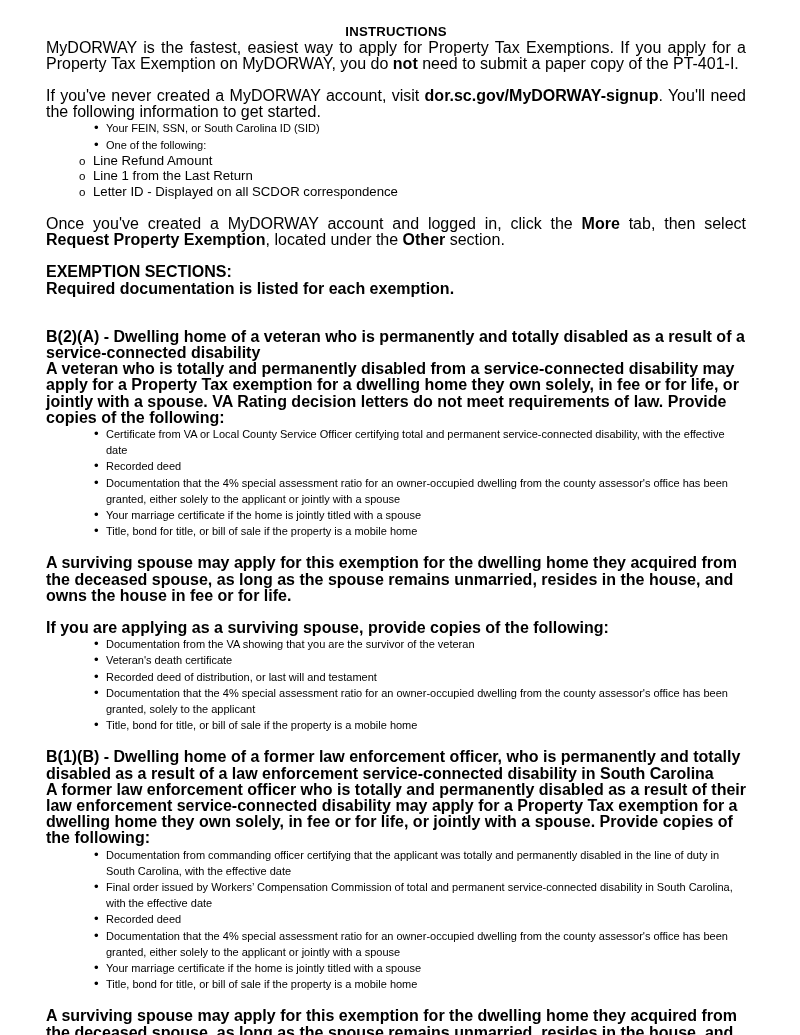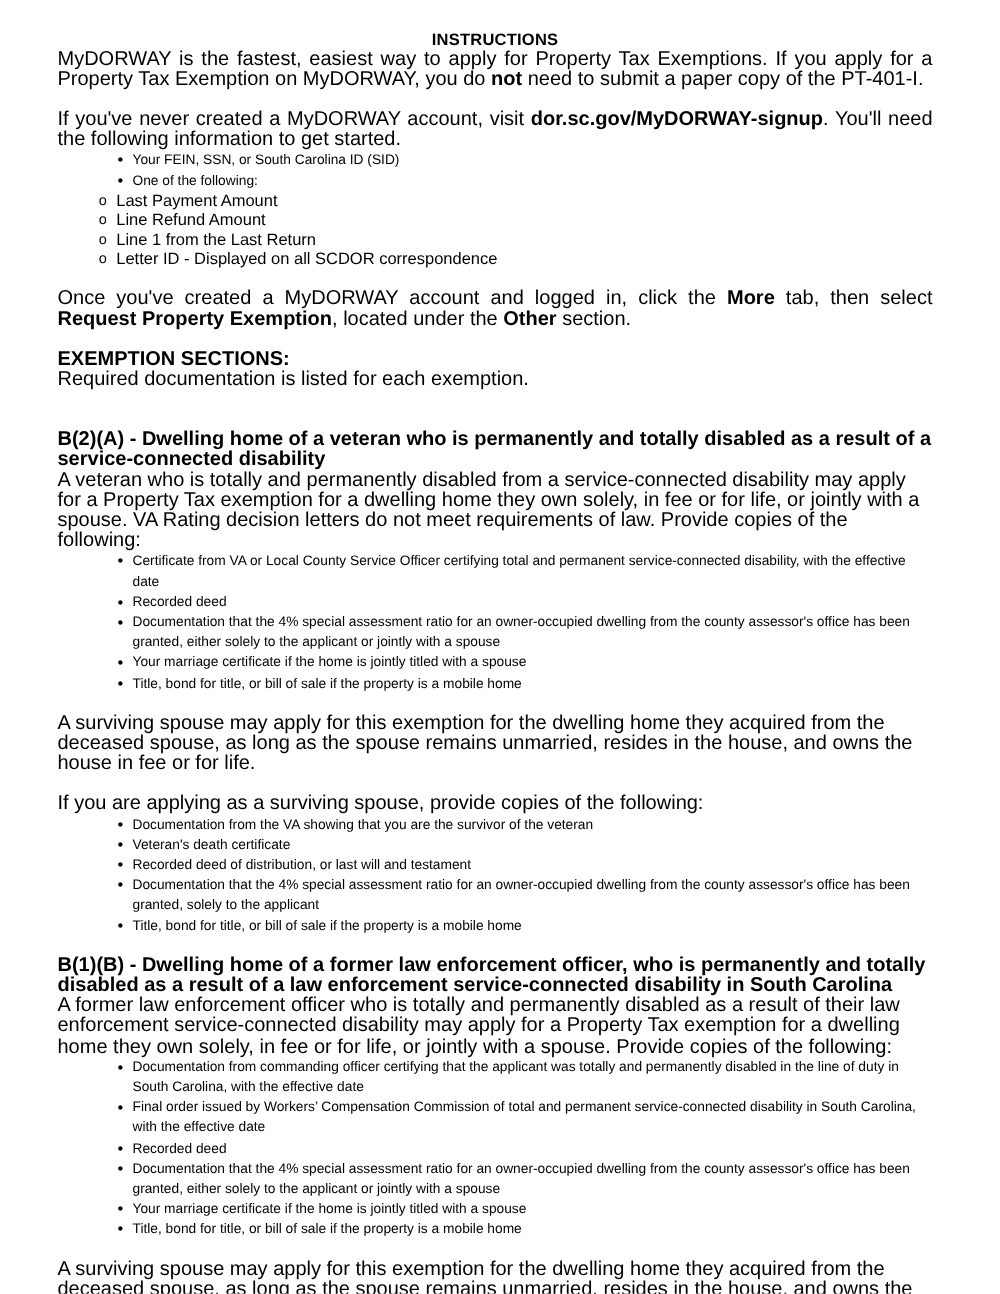--- a/index.html
+++ b/index.html
@@ -33,20 +33,21 @@
   }
   p.para {
     margin: 0;
     font-size: 16px;
     line-height: 16.2px;
     text-align: justify;
     text-justify: inter-word;
   }
   p.para.left {
     text-align: left;
+    font-weight: bold;
   }
   .spacer-md { height: 16px; }
   .spacer-lg { height: 17px; }
   .heading-bold {
     margin: 0;
     font-size: 16px;
     line-height: 16.2px;
     font-weight: bold;
     text-align: left;
   }
@@ -103,21 +104,20 @@
 
   <div class="spacer-md"></div>
 
   <p class="para"><span>If you've never created a MyDORWAY account, visit </span><b>dor.sc.gov/MyDORWAY-signup</b><span>. You'll need the following information to get started.</span></p>
 
   <ul class="lvl1">
     <li>Your FEIN, SSN, or South Carolina ID (SID)</li>
     <li>One of the following:</li>
   </ul>
   <ul class="lvl2">
-    <li>Last Payment Amount</li>
     <li>Line Refund Amount</li>
     <li>Line 1 from the Last Return</li>
     <li>Letter ID - Displayed on all SCDOR correspondence</li>
   </ul>
 
   <div class="spacer-lg"></div>
 
   <p class="para"><span>Once you've created a MyDORWAY account and logged in, click the </span><b>More</b><span> tab, then select </span><b>Request Property Exemption</b><span>, located under the </span><b>Other</b><span> section.</span></p>
 
   <div class="spacer-md"></div>

